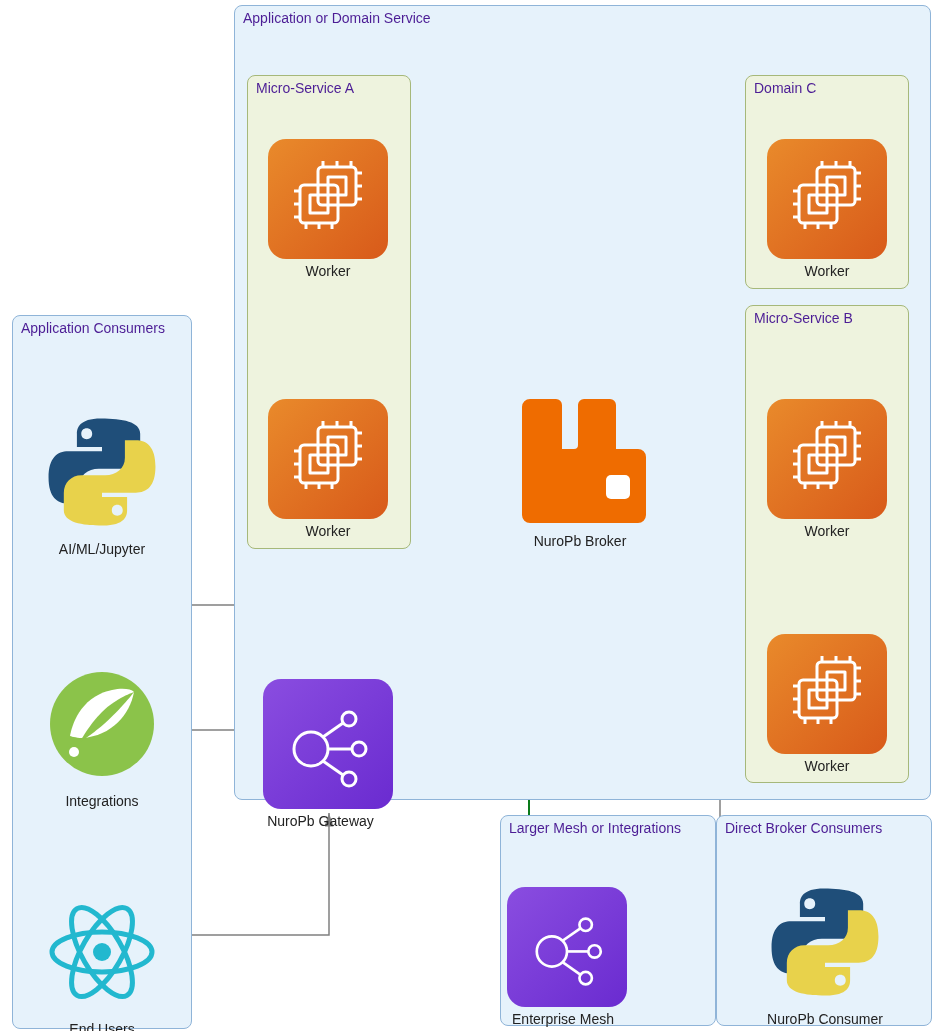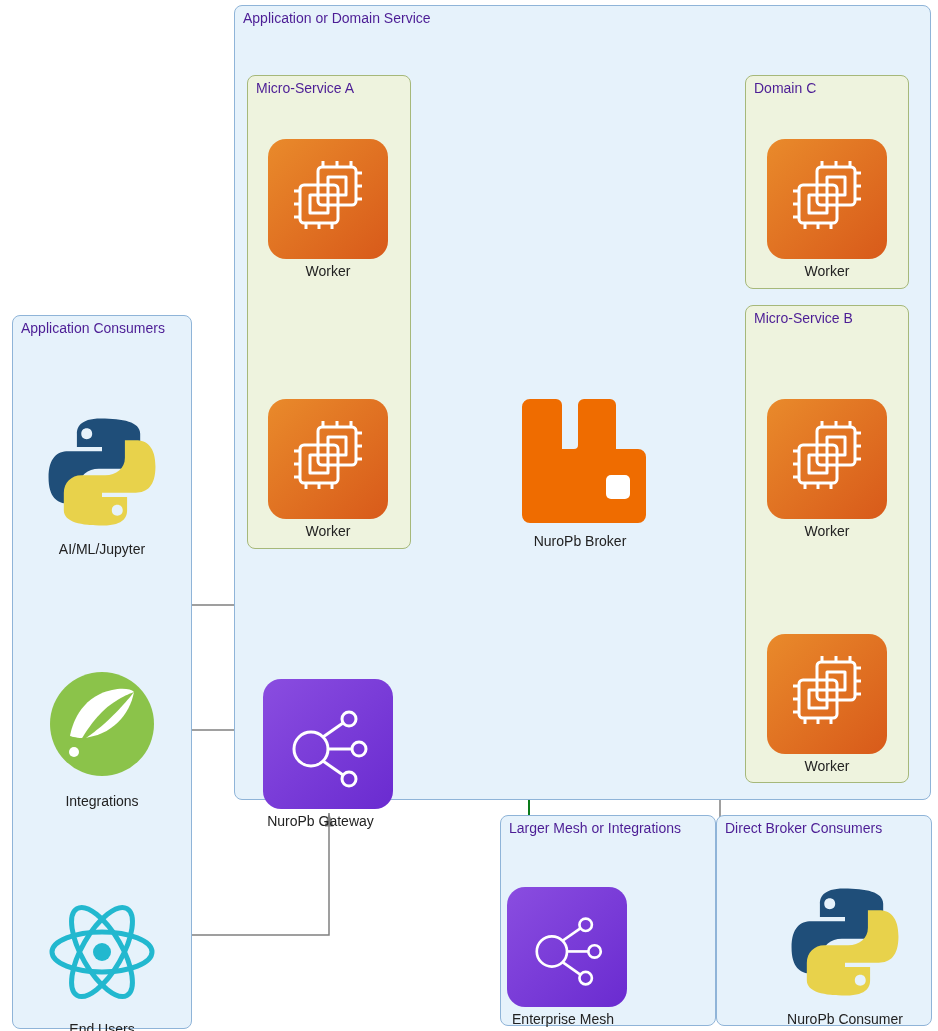--- a/index.html
+++ b/index.html
@@ -293,21 +293,21 @@
           <circle cx="66" cy="80" r="7"></circle>
           <line x1="40" y1="38" x2="60" y2="24"></line>
           <line x1="45" y1="50" x2="69" y2="50"></line>
           <line x1="40" y1="62" x2="60" y2="76"></line>
         </g>
       </svg>
   </div>
   <span class="node-label">Enterprise Mesh</span>
 </div>
 
-<div class="node" style="left:775px; top:848px; width:140px;">
+<div class="node" style="left:755px; top:848px; width:140px;">
   <div style="width:140px;height:130px;display:flex;align-items:center;justify-content:center;">
     <svg width="120" height="120" viewBox="0 0 110 110">
         <path fill="#1f4e79" d="M54,6c-20,0-22,9-22,14v12h23v4H24c-10,0-18,6-18,24s8,24,18,24h10V68c0-10,8-16,18-16h22c9,0,16-7,16-16V20C90,9,74,6,54,6z M41,15c3,0,5,2,5,5s-2,5-5,5-5-2-5-5S38,15,41,15z"></path>
         <path fill="#e8d24b" d="M56,104c20,0,22-9,22-14V78H55v-4h31c10,0,18-6,18-24s-8-24-18-24H76v16c0,10-8,16-18,16H36c-9,0-16,7-16,16v16C20,101,36,104,56,104z M69,95c-3,0-5-2-5-5s2-5,5-5,5,2,5,5S72,95,69,95z"></path>
       </svg>
   </div>
   <span class="node-label">NuroPb Consumer</span>
 </div>
 
 <div class="node" style="left:32px; top:378px; width:140px;">

